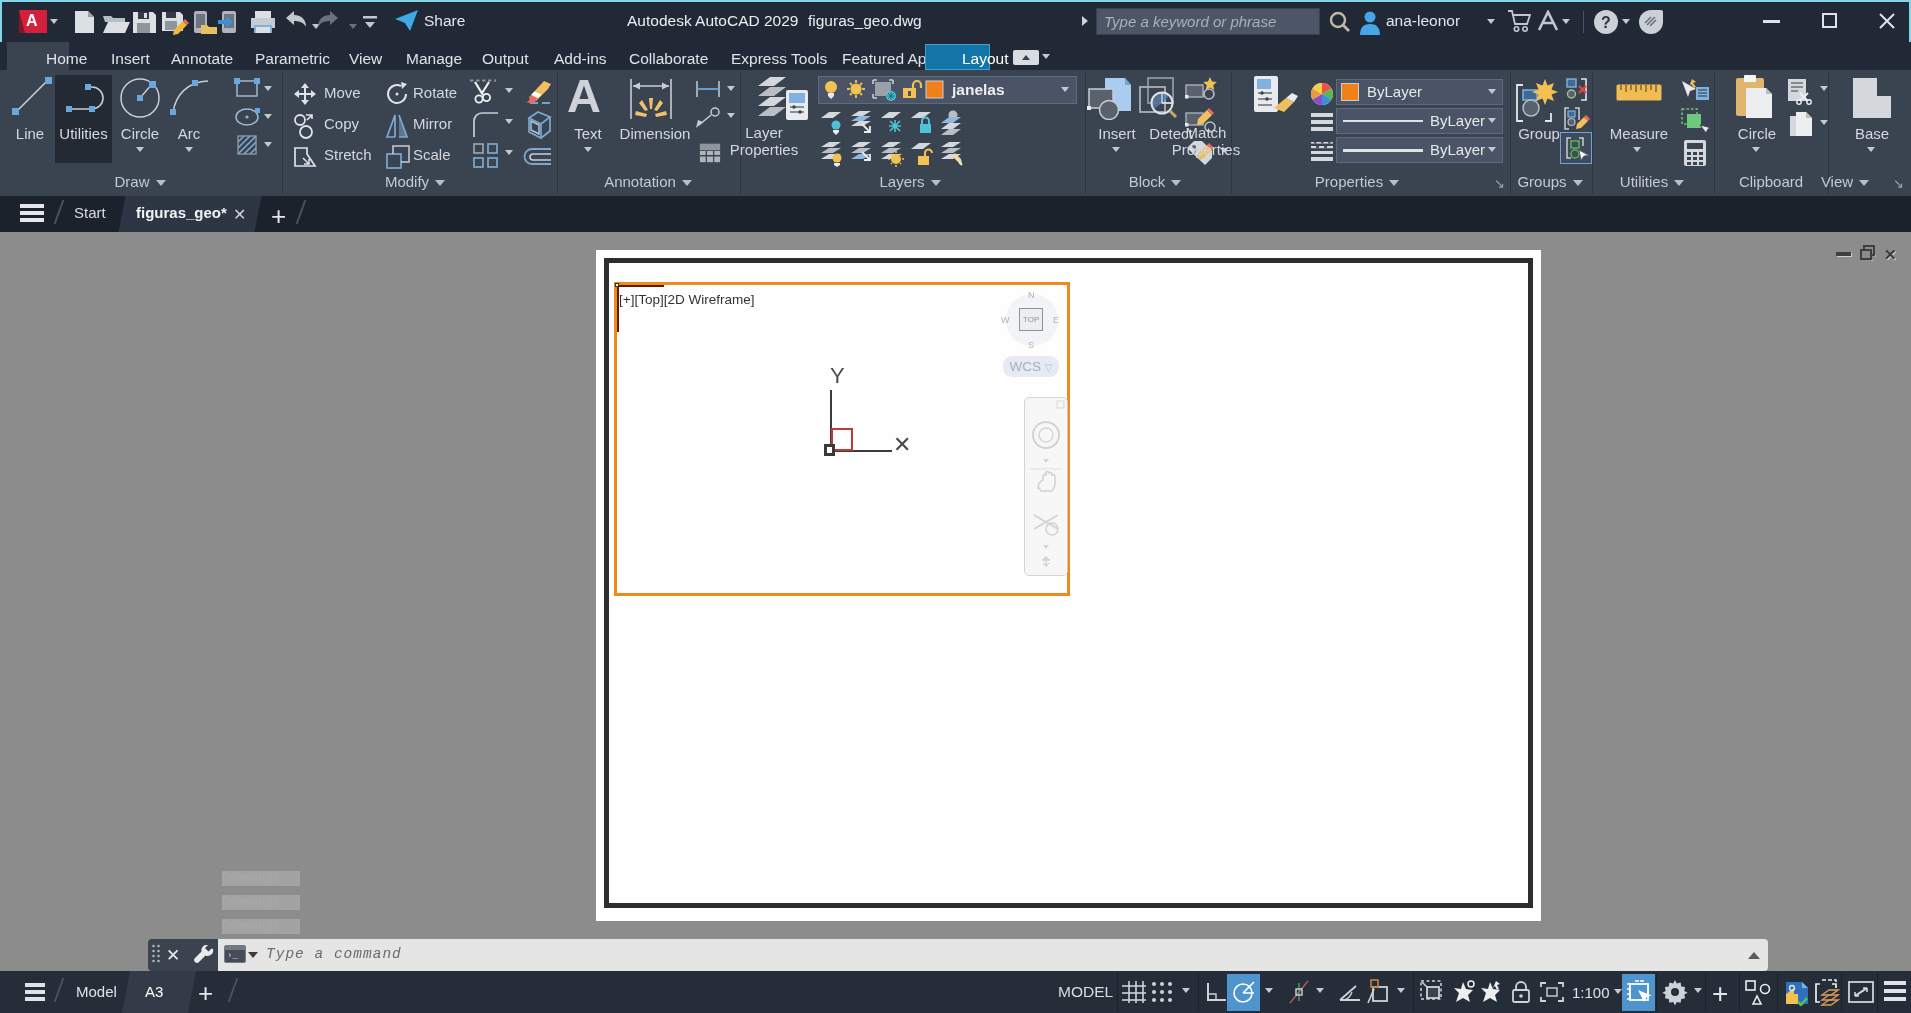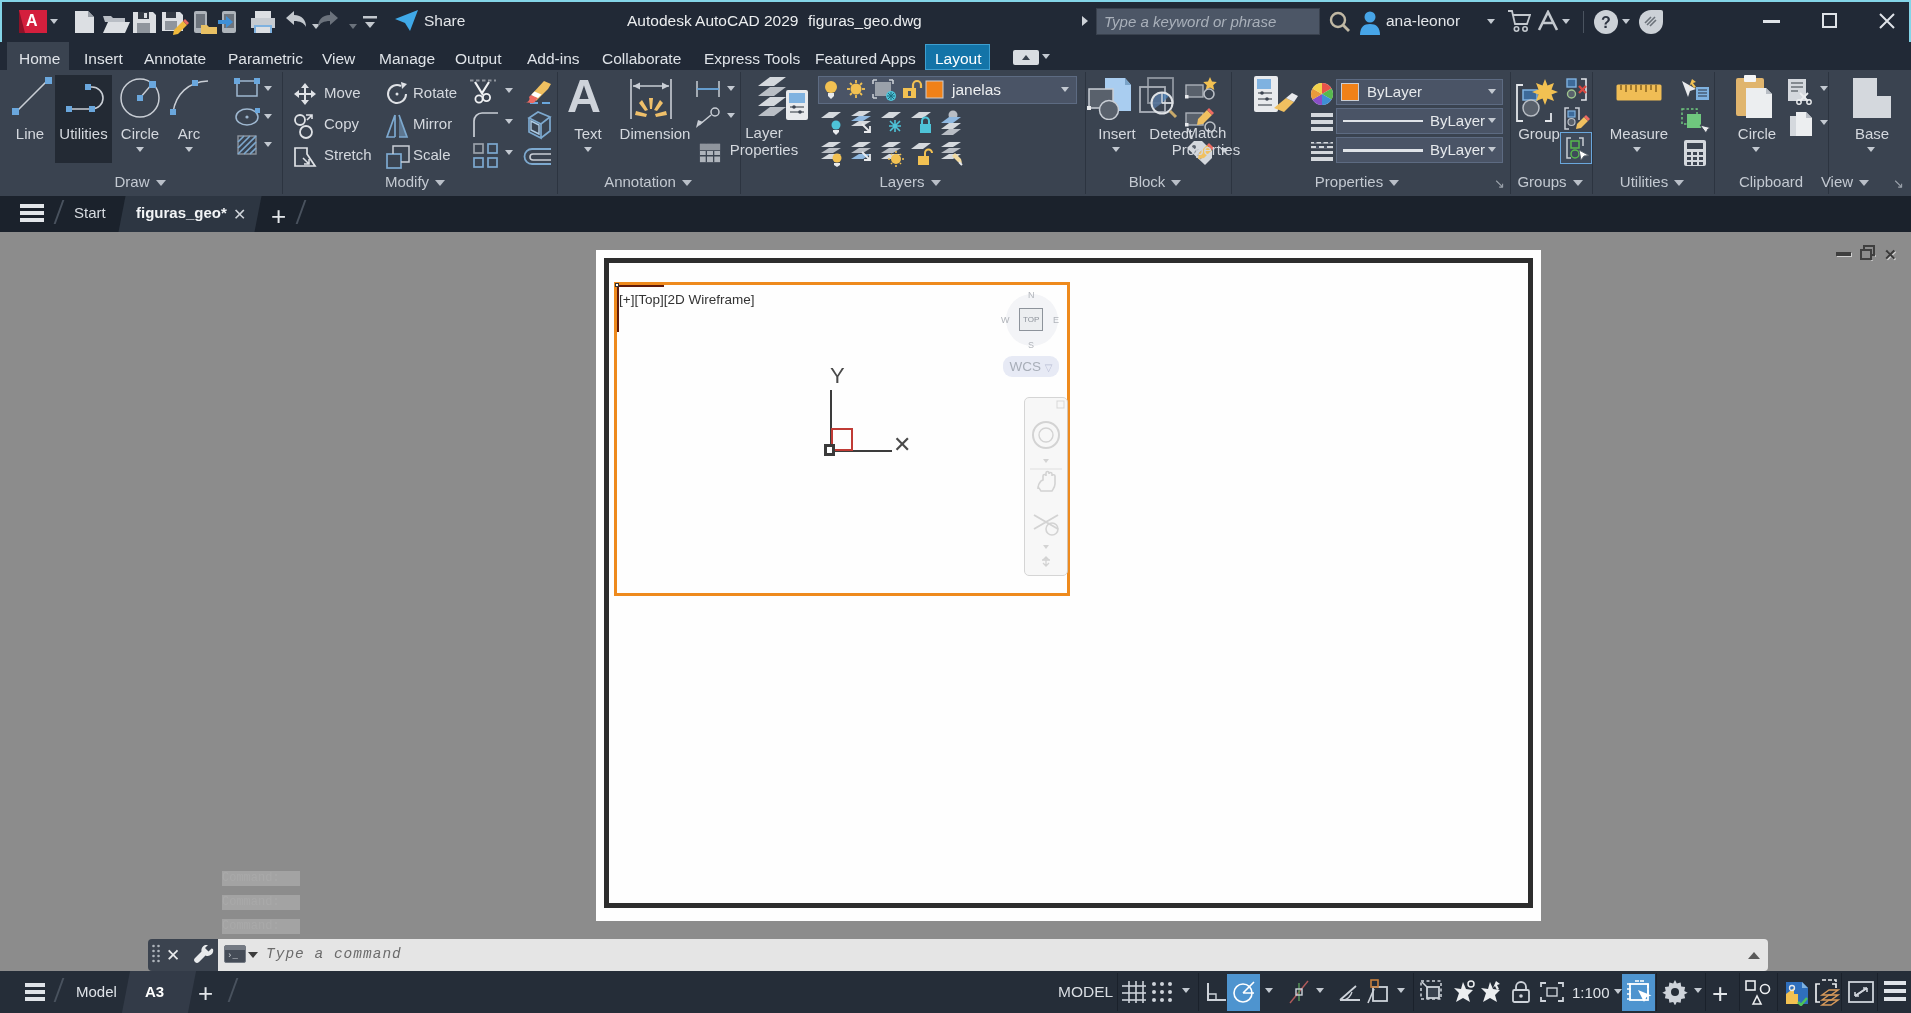--- a/index.html
+++ b/index.html
@@ -9,21 +9,21 @@
   #app { position:relative; width:1911px; height:1013px; }
   
   #titlebar { position:absolute; left:0; top:0; width:1911px; height:42px; background:#212936;
     border-top:2px solid #83d5e8; border-left:2px solid #83d5e8; border-right:2px solid #83d5e8; }
   #tabrow { position:absolute; left:0; top:42px; width:1911px; height:28px; background:#212936; }
   #ribbon { position:absolute; left:0; top:70px; width:1911px; height:126px; background:#3a4350; }
   #doctabs { position:absolute; left:0; top:196px; width:1911px; height:36px; background:#1b222c; }
   #canvas { position:absolute; left:0; top:232px; width:1911px; height:706px; background:#8c8c8c; }
   #cmdrow { position:absolute; left:0; top:938px; width:1911px; height:33px; background:#8c8c8c; }
   #statusbar { position:absolute; left:0; top:971px; width:1911px; height:42px; background:#252d38; }
-  .tabtxt { position:absolute; top:47px; height:23px; line-height:23px; color:#dfe3e8; font-size:15.5px; }
+  .tabtxt { position:absolute; top:47px; height:23px; line-height:23px; color:#dfe3e8; font-size:15.5px;margin-left:27px; }
   .sep { position:absolute; top:72px; width:1px; height:122px; background:#2c3440; }
   .plabel { position:absolute; top:172px; height:20px; line-height:20px; text-align:center; color:#c3c9d1; font-size:15px; }
   .caret { display:inline-block; width:0; height:0; border-left:5px solid transparent; border-right:5px solid transparent; border-top:6px solid #b9bfc8; vertical-align:middle; margin-left:6px; }
   .scaret { position:absolute; width:0; height:0; border-left:4px solid transparent; border-right:4px solid transparent; border-top:5px solid #c3c9d1; }
   .btnlabel { position:absolute; color:#d4d8de; font-size:15px; text-align:center; }
 </style>
 </head>
 <body>
 <div id="app">
   <div id="canvas"></div>
@@ -355,21 +355,21 @@
           <circle cx="68" cy="17" r="5" fill="#4ec3d8"></circle>
           <path d="M68 13 v8 M64 17 h8 M65 14 l6 6 M71 14 l-6 6" stroke="#1d6c7e" stroke-width="1"></path>
         </g>
       <g>
           <rect x="80" y="9" width="13" height="10" fill="#f2c152"></rect>
           <path d="M90 9 v-3 a4 4 0 0 1 8 0 v3" fill="none" stroke="#f2c152" stroke-width="2.2"></path>
           <rect x="85" y="12" width="3" height="5" fill="#4a5466"></rect>
         </g>
       <rect x="103" y="2" width="17" height="17" fill="#f08118" stroke="#c9ced5" stroke-width="1"></rect>
     </svg>
-    <div class="abs" style="left:952px;top:81px;color:#eceef0;font-size:15.5px;">janelas</div>
+    <div class="abs" style="left:952px;top:81px;color:#eceef0;font-size:15.5px;font-weight:bold;">janelas</div>
     <div class="scaret" style="left:1061px;top:87px;"></div>
 
     <svg class="abs" style="left:820px;top:110px;" width="150" height="26" viewBox="0 0 150 26">
       <g>
           <path d="M1 8 l8-6 h12 l-8 6 z" fill="#d4d8dd"></path>
           <circle cx="16" cy="15" r="4.5" fill="#4ec3d8"></circle>
           <path d="M13 20 h6 v2 l-3 3 -3-3 z" fill="#e8eaed"></path>
         </g>
       <g transform="translate(30,0)">
           <path d="M1 6 l8-5 h12 l-8 5 z" fill="#d4d8dd"></path>
@@ -735,21 +735,21 @@
     <div class="abs" style="left:1748px;top:952px;width:0;height:0;border-left:6px solid transparent;border-right:6px solid transparent;border-bottom:7px solid #5a5a5a;"></div>
   </div>
 
   <div id="status-content">
     <div class="abs" style="left:25px;top:983px;width:20px;height:3.5px;background:#dfe3e8;"></div>
     <div class="abs" style="left:25px;top:990px;width:20px;height:3.5px;background:#dfe3e8;"></div>
     <div class="abs" style="left:25px;top:997px;width:20px;height:3.5px;background:#dfe3e8;"></div>
     <div class="abs" style="left:58px;top:978px;width:2px;height:24px;background:#49525e;transform:skewX(-20deg);"></div>
     <div class="abs" style="left:76px;top:983px;color:#dfe3e8;font-size:15px;">Model</div>
     <div class="abs" style="left:126px;top:971px;width:66px;height:42px;background:#333b48;transform:skewX(-11deg);"></div>
-    <div class="abs" style="left:145px;top:983px;color:#fff;font-size:15px;font-weight:bold;">A3</div>
+    <div class="abs" style="left:145px;top:983px;color:#fff;font-size:15px;font-weight:normal;">A3</div>
     <div class="abs" style="left:198px;top:978px;color:#e3e6ea;font-size:26px;font-weight:200;">+</div>
     <div class="abs" style="left:232px;top:978px;width:2px;height:24px;background:#49525e;transform:skewX(-20deg);"></div>
     <div class="abs" style="left:1058px;top:983px;color:#d9dde2;font-size:15.5px;">MODEL</div>
 
     <div class="abs" style="left:1117px;top:973px;width:1px;height:38px;background:#1a212b;"></div>
     <div class="abs" style="left:1198px;top:973px;width:1px;height:38px;background:#1a212b;"></div>
     <div class="abs" style="left:1413px;top:973px;width:1px;height:38px;background:#1a212b;"></div>
     <div class="abs" style="left:1656px;top:973px;width:1px;height:38px;background:#1a212b;"></div>
     <div class="abs" style="left:1705px;top:973px;width:1px;height:38px;background:#1a212b;"></div>
     <div class="abs" style="left:1739px;top:973px;width:1px;height:38px;background:#1a212b;"></div>

